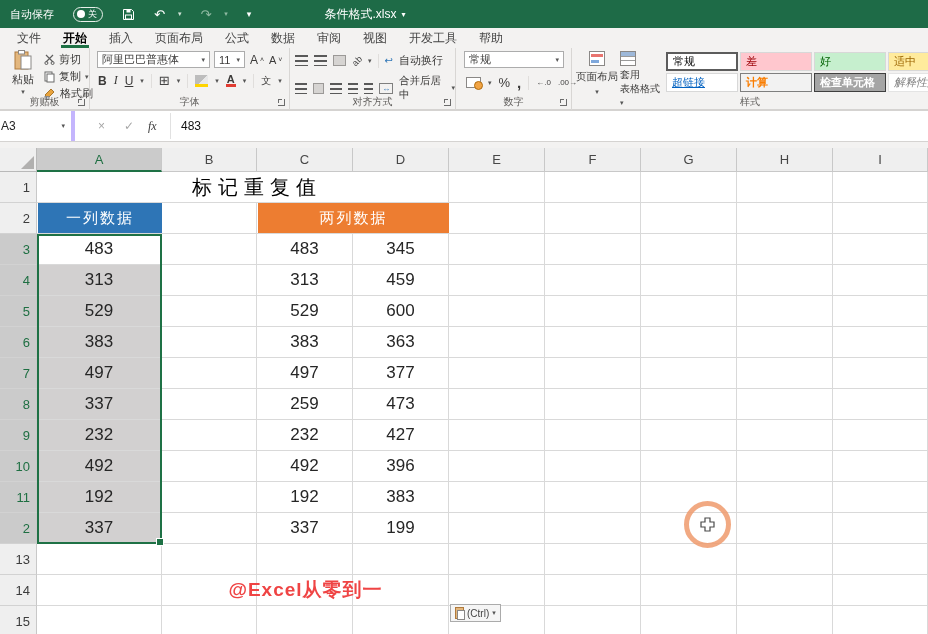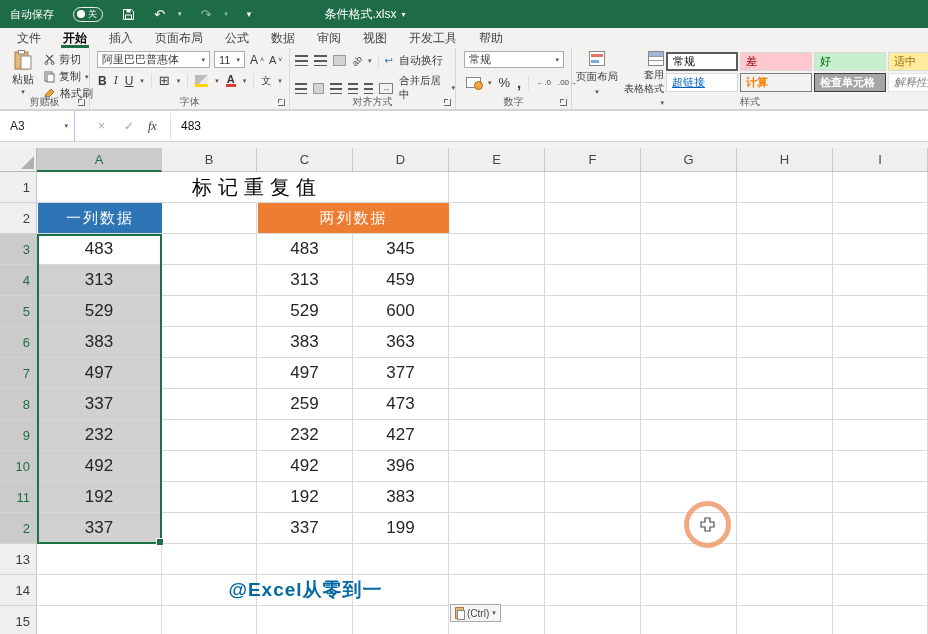--- a/index.html
+++ b/index.html
@@ -52,41 +52,41 @@
   .gcell.selected { border:2px solid #5c5c5c; line-height:15px; }
   .gcell.link { text-decoration:underline; }
   .gcell.calc { font-weight:bold; border:1px solid #7f7f7f; }
   .gcell.check { font-weight:bold; border:1px solid #3f3f3f; }
   .gcell.italic { font-style:italic; border:1px solid #e4e4e4; }
   .mergeicon { width:15px; height:11px; border:1px solid #7f7f7f; font-size:8px; line-height:9px; text-align:center; color:#2E75B6; }
   .orient { display:inline-block; transform:rotate(-45deg); font-size:9px; color:#444; }
 
   
   .formularow { position:absolute; left:0; top:110px; width:928px; height:32px; background:#fff; border-top:1px solid #D5D3D1; border-bottom:1px solid #D5D3D1; }
-  .namebox { position:absolute; left:0; top:0; width:75px; height:30px; border-right:1px solid #c4b5fd; display:flex; align-items:center; justify-content:space-between; padding:0 6px 0 10px; font-size:12px; color:#222; }
+  .namebox { position:absolute; left:0; top:0; width:75px; height:30px; border-right:4px solid #c4b5fd; display:flex; align-items:center; justify-content:space-between; padding:0 6px 0 1px; font-size:12px; color:#222; }
   .fbtn { position:absolute; top:0; height:30px; display:flex; align-items:center; font-size:12px; color:#A6A6A6; }
   .fx { color:#3b3b3b; font-style:italic; font-family:"Liberation Serif","DejaVu Serif",serif; }
   .fdivider { position:absolute; left:170px; top:2px; height:26px; width:1px; background:#E1E1E1; }
   .fcontent { position:absolute; left:181px; top:0; height:30px; display:flex; align-items:center; font-size:12px; color:#111; }
   .gapstrip { position:absolute; left:0; top:142px; width:928px; height:6px; background:#F3F2F1; }
 
   
   .corner { position:absolute; background:#EFEFEF; border-right:1px solid #B9B9B9; border-bottom:1px solid #B9B9B9; }
   .corner .tri { position:absolute; right:2px; bottom:2px; width:0; height:0; border-left:13px solid transparent; border-bottom:13px solid #B1B0AF; }
   .colhead { position:absolute; background:#EFEFEF; border-right:1px solid #C8C8C8; border-bottom:1px solid #C8C8C8; font-size:13px; color:#474747; display:flex; align-items:center; justify-content:center; }
   .colhead.sel { background:#CBCBCB; color:#1E6F42; border-bottom:2px solid #1E7145; }
   .rowhead { position:absolute; background:#EFEFEF; border-right:1px solid #C8C8C8; border-bottom:1px solid #D2D2D2; font-size:13px; color:#3c3c3c; display:flex; align-items:center; justify-content:flex-end; padding-right:6px; }
   .rowhead.sel { background:#CBCBCB; color:#1E6F42; }
   .cell { position:absolute; background:#fff; border-right:1px solid #D9D9D9; border-bottom:1px solid #D9D9D9; font-size:17px; color:#262626; display:flex; align-items:center; justify-content:center; }
   .cell.selbg { background:#D2D0D0; }
   .ovl { position:absolute; display:flex; align-items:center; justify-content:center; }
   .ovl.title { font-size:20px; letter-spacing:6px; color:#000; background:#fff; }
   .ovl.bluehead { background:#2E75B6; color:#fff; font-size:15px; letter-spacing:2px; }
   .ovl.orangehead { background:#ED7D31; color:#fff; font-size:15px; letter-spacing:2px; }
-  .ovl.watermark { background:transparent; color:#0369a1; font-size:19px; font-weight:bold; letter-spacing:1px; }
+  .ovl.watermark { background:transparent; color:#ef4444; font-size:19px; font-weight:bold; letter-spacing:1px; }
   .selbox { position:absolute; border:2px solid #1E7145; pointer-events:none; }
   .selbox::after { content:""; position:absolute; right:-4px; bottom:-4px; width:6px; height:6px; background:#1E7145; border:1px solid #fff; }
 
   
   .paste-opt { position:absolute; left:450px; top:604px; height:18px; background:#F5F5F5; border:1px solid #ABABAB; display:flex; align-items:center; gap:3px; padding:0 4px; font-size:10px; color:#444; }
   .mini-clip { width:9px; height:12px; border:1px solid #B07A3C; background:#E3B77E; position:relative; }
   .mini-clip::after { content:""; position:absolute; right:-2px; bottom:-2px; width:6px; height:8px; background:#fff; border:1px solid #8a8886; }
   .cursor-ring { position:absolute; left:684px; top:501px; width:47px; height:47px; border-radius:50%; border:5px solid rgba(239,154,108,0.85); }
   .cursor-cross { position:absolute; left:700px; top:517px; }
 </style>
@@ -263,21 +263,21 @@
       <div class="glabel">数字</div>
       <div class="launcher"></div>
     </div>
 
     <div class="group" style="left:572px;width:356px;border-right:none">
       <div style="position:absolute;left:4px;top:3px;width:42px;text-align:center">
         <span class="condicon" style="display:inline-block"></span>
         <div style="font-size:10.5px;margin-top:2px">页面布局</div>
         <span class="caret">▾</span>
       </div>
-      <div style="position:absolute;left:48px;top:3px;width:44px;text-align:right">
+      <div style="position:absolute;left:48px;top:3px;width:44px;text-align:left">
         <span class="tblicon" style="display:inline-block"></span>
         <div style="font-size:10px">套用</div>
         <div style="font-size:10px"><span>表格格式</span> <span class="caret">▾</span></div>
       </div>
       <div id="gallery">
           <div class="gcell selected" style="left: 0px; top: 0px; background: rgb(255, 255, 255); color: rgb(0, 0, 0);">常规</div>
           <div class="gcell " style="left: 74px; top: 0px; background: rgb(255, 199, 206); color: rgb(156, 0, 6);">差</div>
           <div class="gcell " style="left: 148px; top: 0px; background: rgb(198, 239, 206); color: rgb(0, 97, 0);">好</div>
           <div class="gcell " style="left: 222px; top: 0px; background: rgb(255, 235, 156); color: rgb(156, 101, 0);">适中</div>
           <div class="gcell link" style="left: 0px; top: 21px; background: rgb(255, 255, 255); color: rgb(5, 99, 193);">超链接</div>

